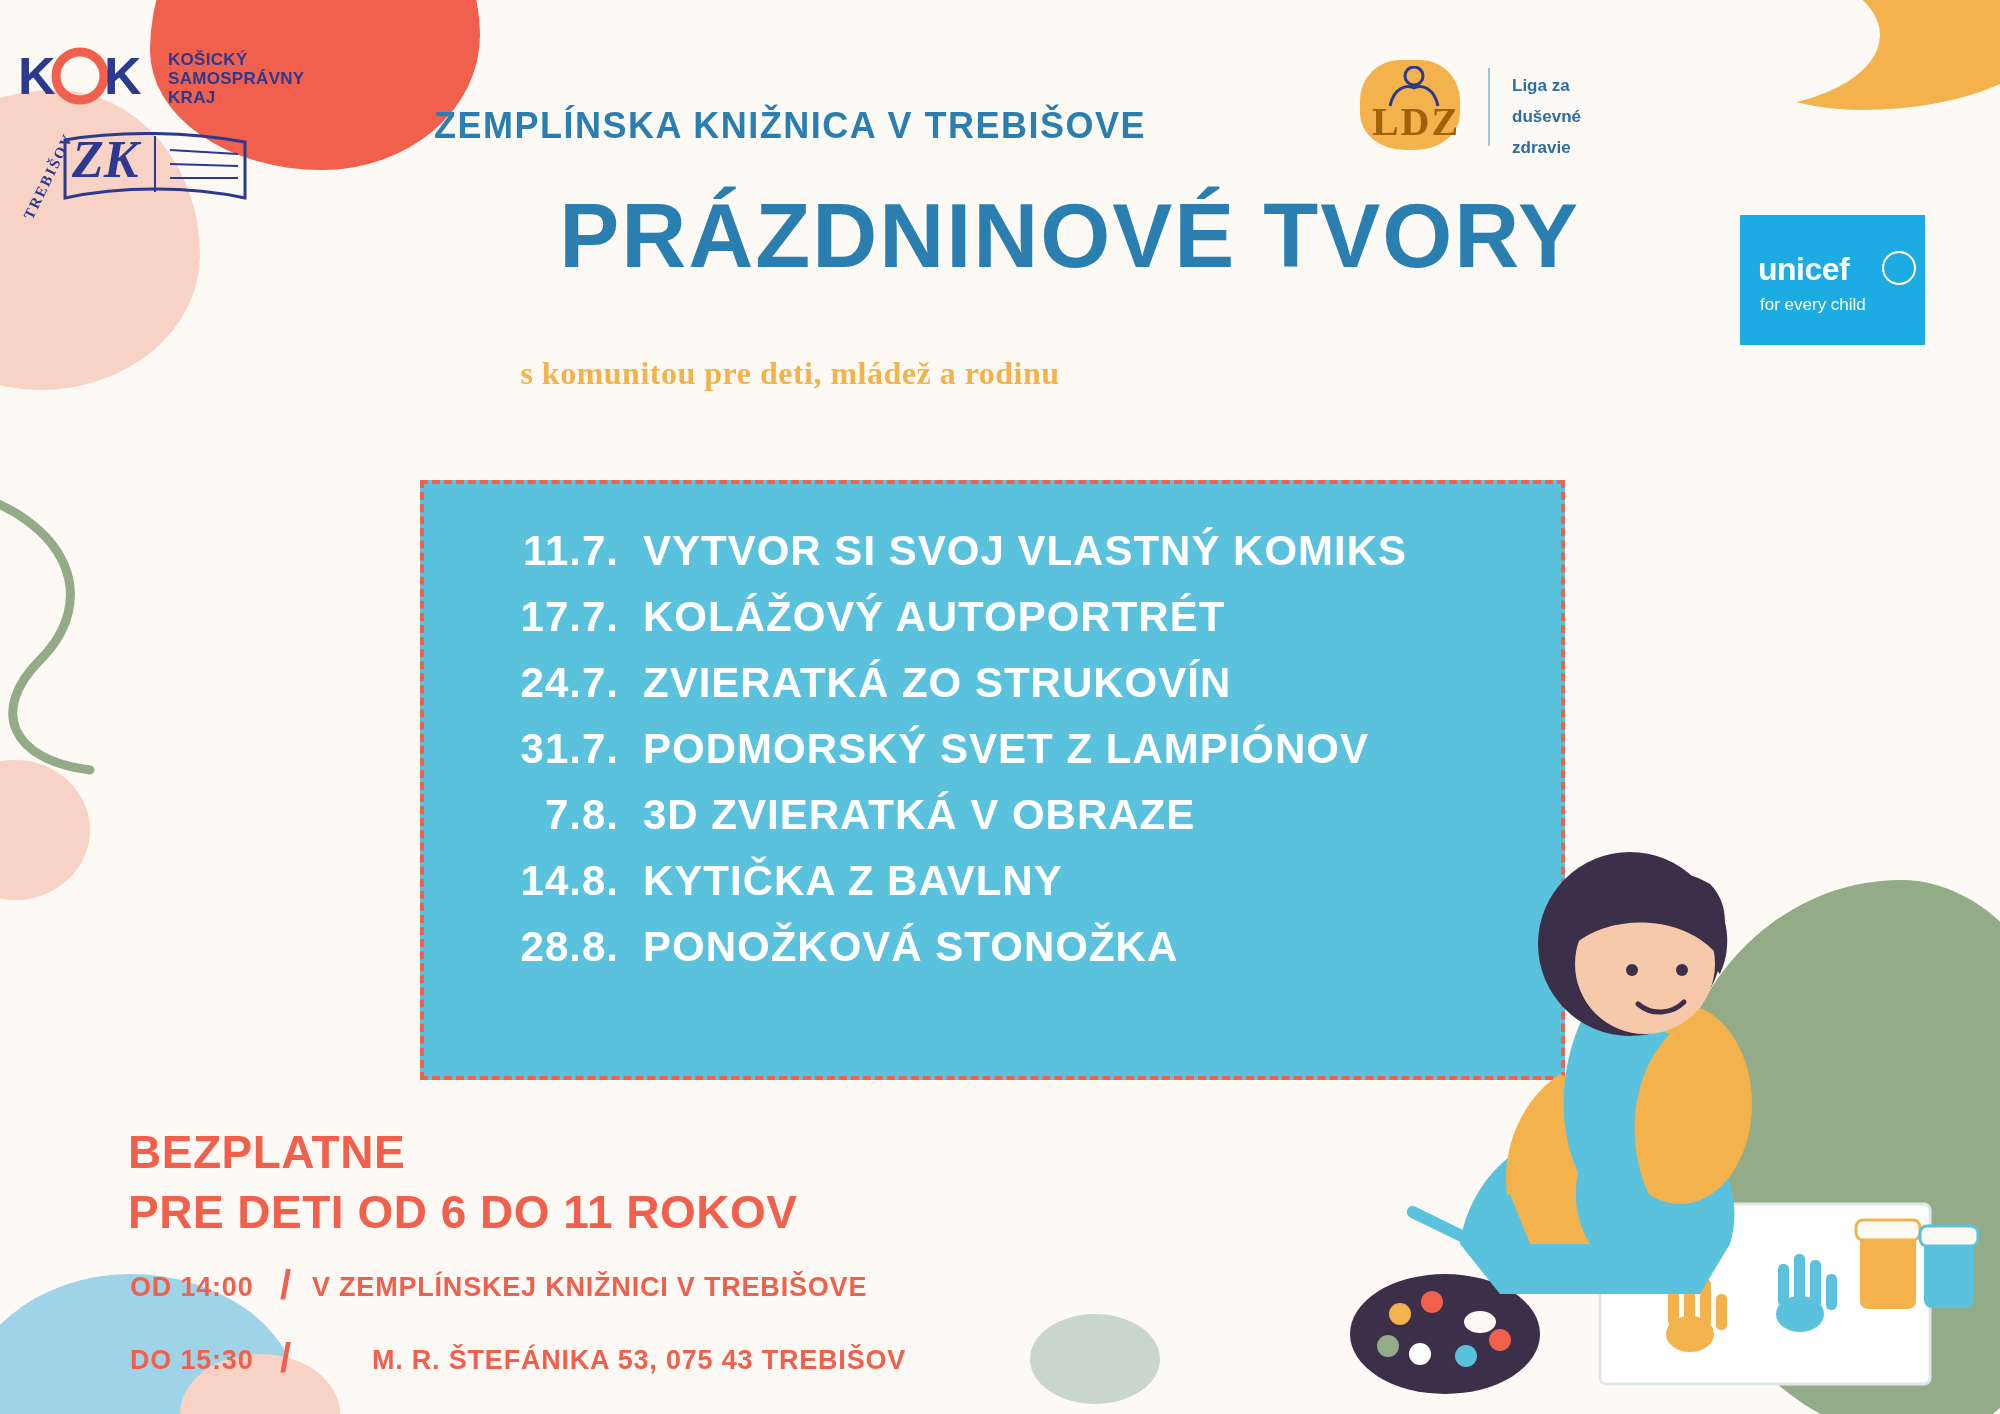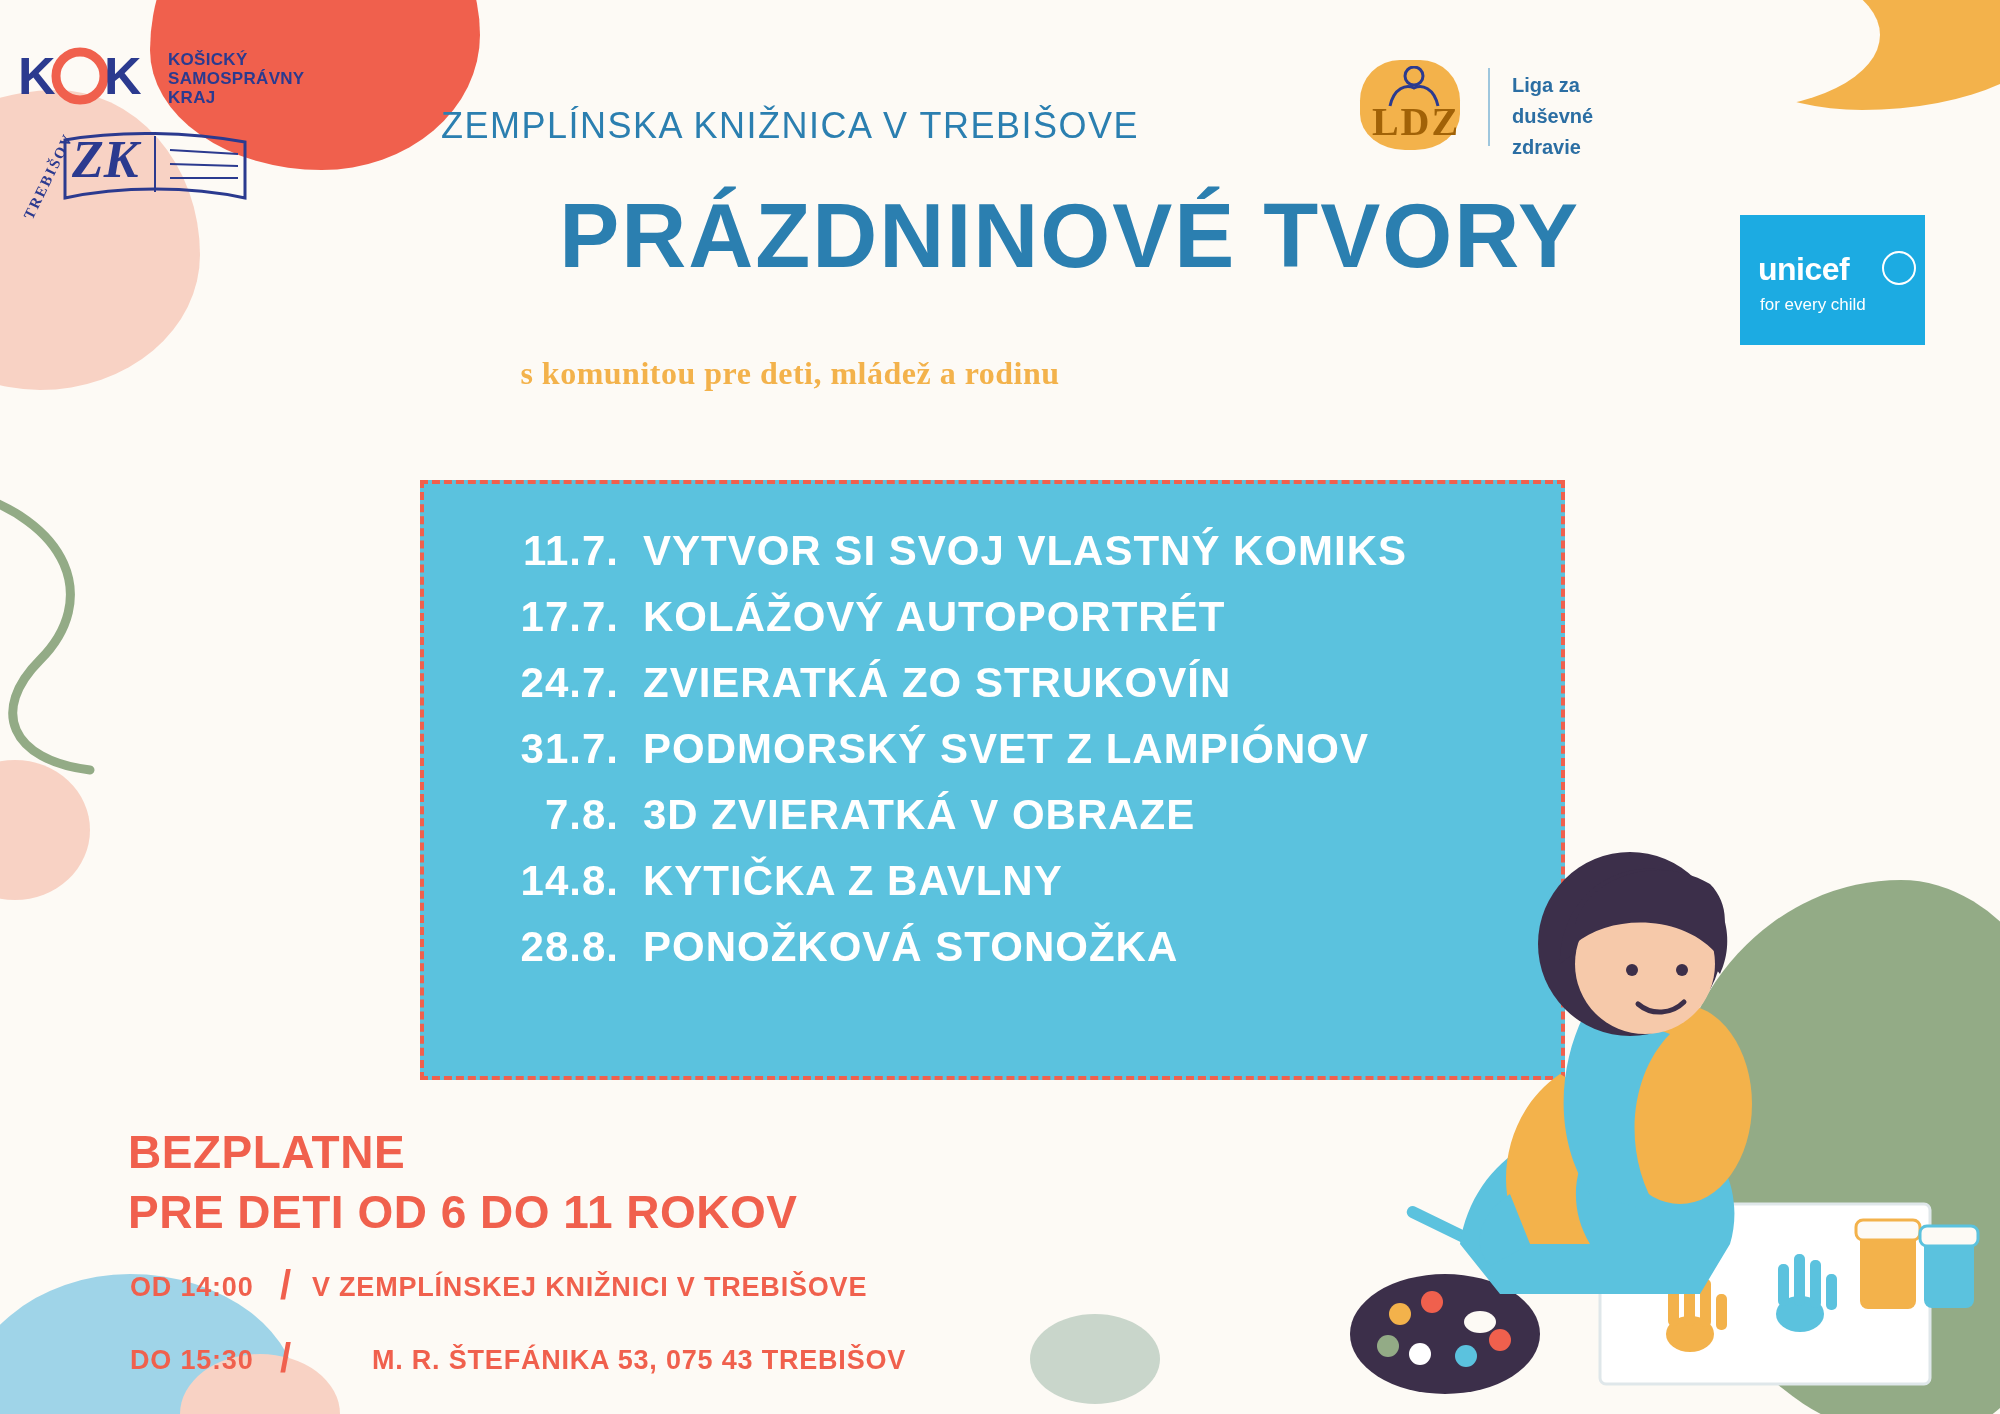--- a/index.html
+++ b/index.html
@@ -81,40 +81,40 @@
     background:#f3b24b;border-radius:40% 40% 45% 45%/45% 45% 40% 40%;
   }
   .ldz-letters{
     position:absolute;left:6px;top:38px;width:100px;text-align:center;
     font-family:"Liberation Serif", serif;font-weight:bold;
     color:#a16207;font-size:40px;letter-spacing:2px;
   }
   .ldz-divider{position:absolute;left:128px;top:8px;width:2px;height:78px;background:#9ec6dd;}
   .ldz-text{
     position:absolute;left:152px;top:10px;
-    color:#2b6ea3;font-size:20px;line-height:31px;font-weight:600;
+    color:#2b6ea3;font-size:17px;line-height:31px;font-weight:600;
   }
 
   .unicef{
     position:absolute;right:75px;top:215px;width:185px;height:130px;
     background:#1cabe2;color:#fff;
   }
   .unicef-word{
     position:absolute;left:18px;top:36px;font-size:32px;font-weight:bold;letter-spacing:-.5px;
   }
   .unicef-tag{position:absolute;left:20px;top:80px;font-size:17px;}
   .unicef-globe{
     position:absolute;left:142px;top:36px;width:30px;height:30px;border-radius:50%;
     border:2px solid #fff;
   }
 
   
   .kniznica{
     position:absolute;top:105px;left:0;width:1580px;text-align:center;
-    color:#2b7fb0;font-size:36px;font-weight:normal;letter-spacing:1.5px;
+    color:#2b7fb0;font-size:36px;font-weight:bold;letter-spacing:1.5px;
   }
   .title{
     position:absolute;top:185px;left:0;width:1580px;text-align:right;
     color:#2b7fb0;font-size:90px;font-weight:bold;letter-spacing:2px;
   }
   .subtitle{
     position:absolute;top:355px;left:0;width:1580px;text-align:center;
     color:#f3b24b;font-family:"Liberation Serif", serif;
     font-size:32px;font-weight:bold;letter-spacing:.5px;
   }

